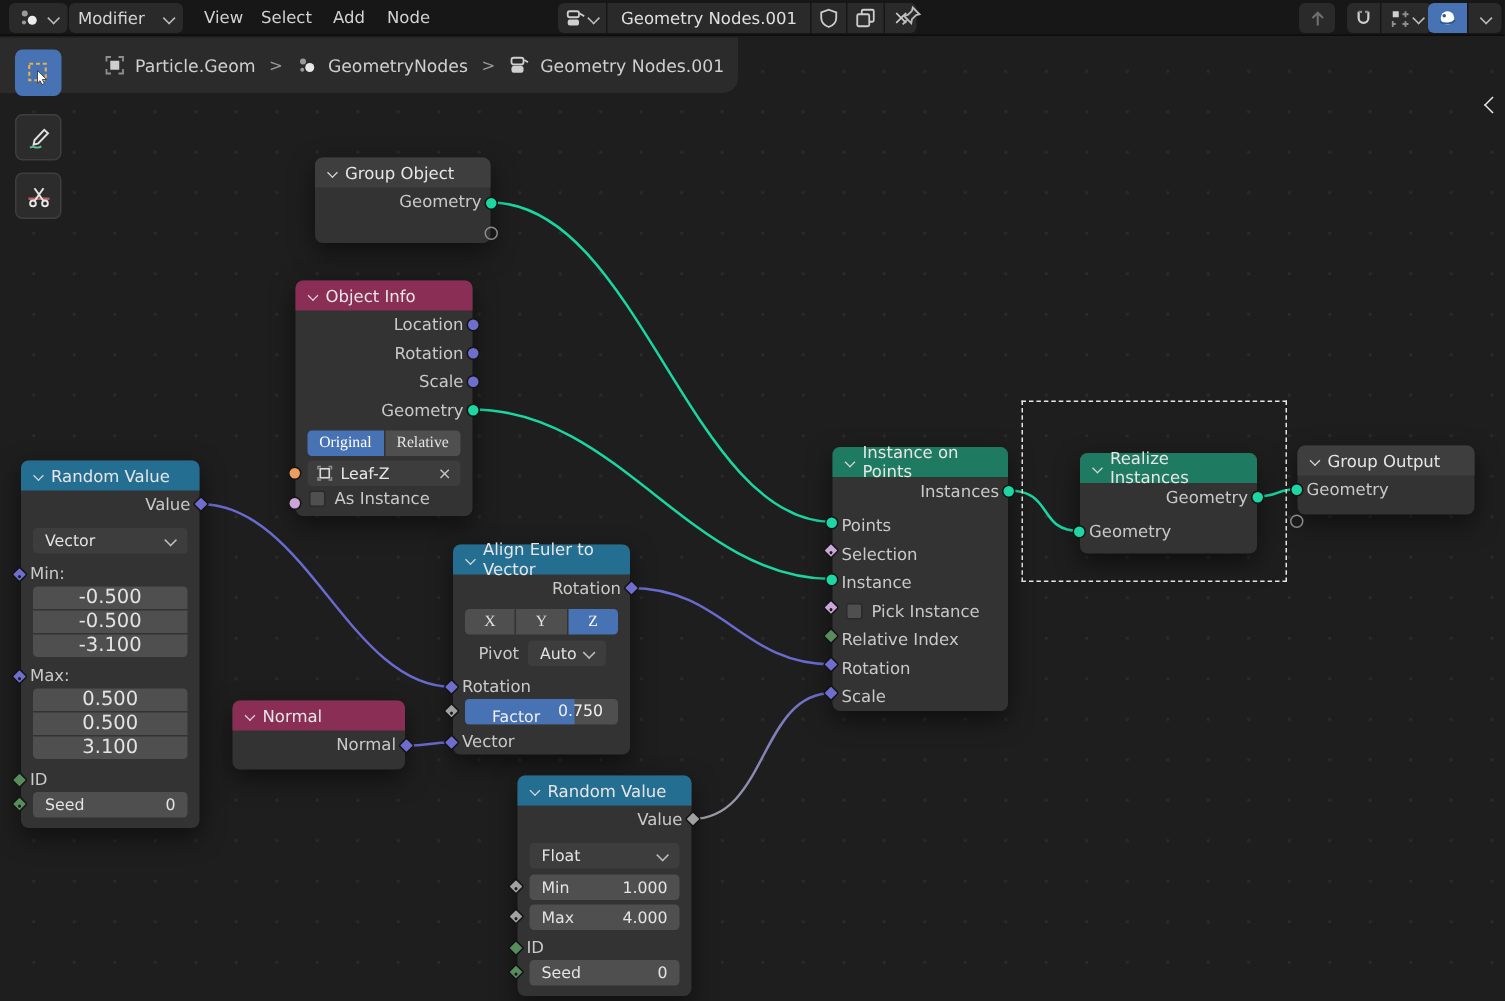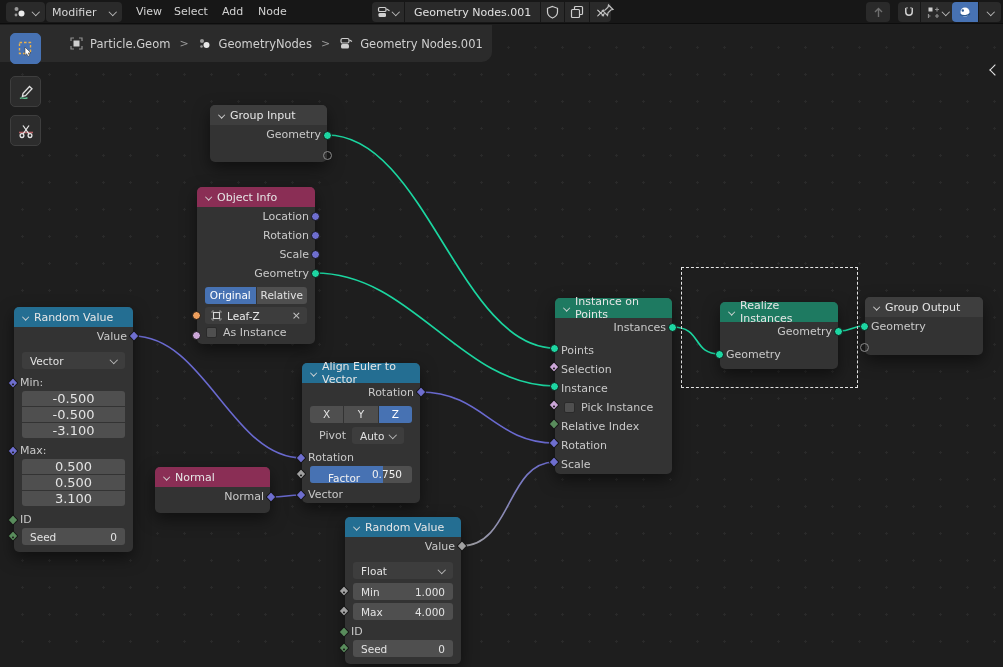--- a/index.html
+++ b/index.html
@@ -63,21 +63,21 @@
   .row.out { text-align:right; }
   .row.lbl { height:16px; line-height:16px; }
   .field { background:#4f4f4f; border-radius:3px; height:17px; margin:0 8px;
     display:flex; align-items:center; justify-content:space-between; padding:0 8px;
     color:#e3e3e3; font-size:10.5px; }
   .drop { background:#3d3d3d; }
   .vstack { margin:0 8px; }
   .vfield { background:#4f4f4f; height:15px; margin-bottom:1px; text-align:center;
     line-height:15px; color:#e3e3e3; font-size:13px; }
   .vfield.top { border-radius:3px 3px 0 0; } .vfield.bot { border-radius:0 0 3px 3px; margin-bottom:0; }
-  .btnrow { display:flex; gap:1px; margin:0 8px; }
+  .btnrow { display:flex; gap:1px; margin:0 8px;font-family:Liberation Serif, serif; }
   .segbtn { flex:1; height:17px; background:#4f4f4f; border:none; color:#e3e3e3;
     font-size:10.5px; font-family:inherit; line-height:17px; text-align:center; }
   .segbtn.first { border-radius:3px 0 0 3px; } .segbtn.last { border-radius:0 3px 3px 0; }
   .segbtn.active { background:#4772b3; color:#fff; }
   .pivotrow { display:flex; align-items:center; margin:0 8px; gap:6px; }
   .pivotrow .field { flex:1; margin:0; }
   .slider { position:relative; background:#4f4f4f; border-radius:3px; height:17px;
     margin:0 8px; overflow:hidden; color:#f0f0f0; font-size:10.5px; }
   .slider .fill { position:absolute; left:0; top:0; bottom:0; background:#4772b3; }
   .slider .sl { position:absolute; left:18px; top:4px; line-height:17px; }
@@ -130,21 +130,21 @@
     <path d="M838,331 C853,331 851,326 865,326" stroke="#1bd6a0" stroke-width="1.7" fill="none"></path>
   </svg>
 
   <div class="marquee"></div>
 
   <div class="sidebar-tab"></div>
 
   <div class="node" style="left:210px;top:105px;width:117px;height:57px">
     <div class="nhead gray">
       <span class="chev dk"></span>
-      <span>Group Input</span>
+      <span>Group Object</span>
     </div>
     <div class="row h20 out">
       <span>Geometry</span>
     </div>
     <span class="sock R c-geo" style="top:26px"></span>
     <span class="sock R virt" style="top:46px"></span>
   </div>
 
   <div class="node" style="left:197px;top:187px;width:118px">
     <div class="nhead red">
@@ -313,21 +313,21 @@
     <div class="nhead teal">
       <span class="chev dk"></span>
       <span>Realize Instances</span>
     </div>
     <div class="row out"><span>Geometry</span></div>
     <div class="row mt4"><span>Geometry</span></div>
     <span class="sock R c-geo" style="top:25px"></span>
     <span class="sock L c-geo" style="top:48px"></span>
   </div>
 
-  <div class="node" style="left:865px;top:297px;width:118px;height:58px">
+  <div class="node" style="left:865px;top:297px;width:118px;height:46px">
     <div class="nhead gray">
       <span class="chev dk"></span>
       <span>Group Output</span>
     </div>
     <div class="row"><span>Geometry</span></div>
     <span class="sock L c-geo" style="top:25px"></span>
     <span class="sock L virt" style="top:46px"></span>
   </div>
 
   <div class="crumbbar">

